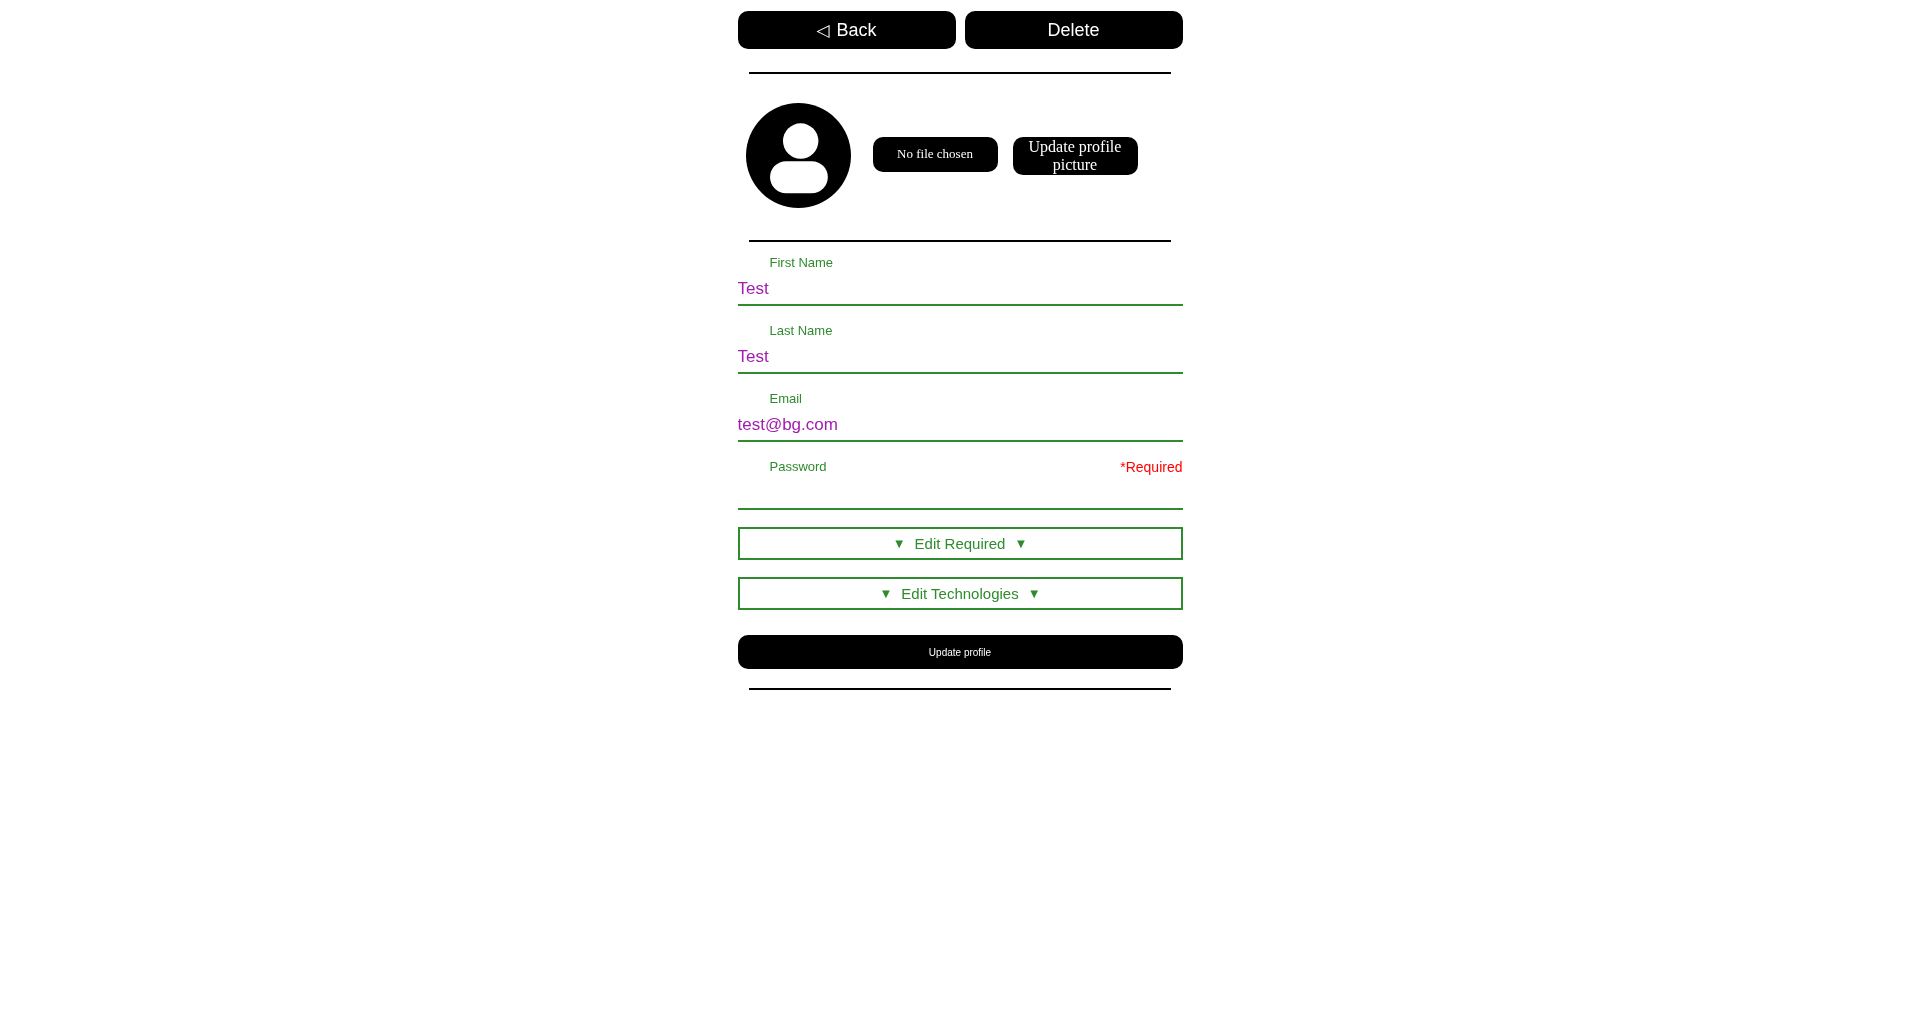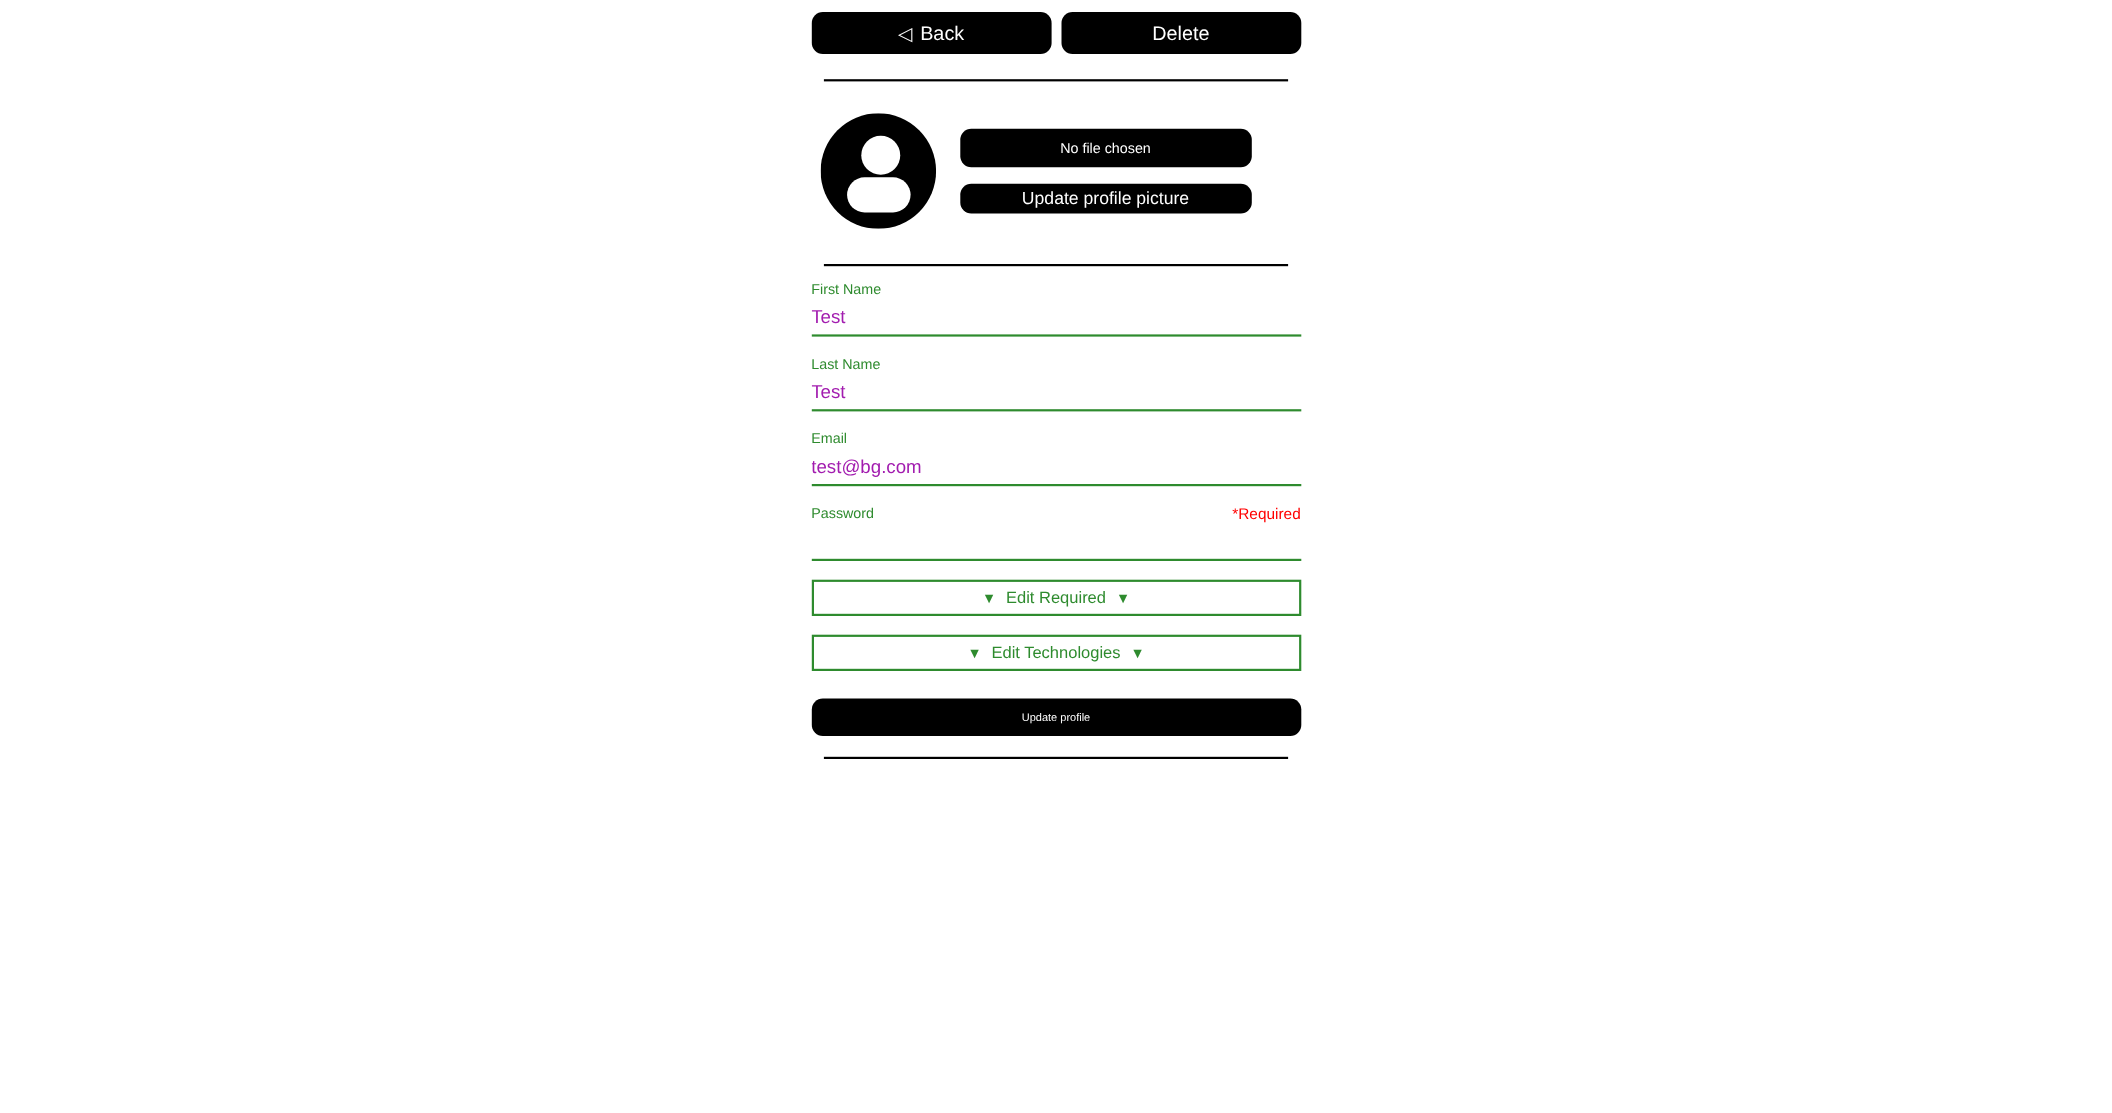--- a/index.html
+++ b/index.html
@@ -55,40 +55,42 @@
     display: flex;
     align-items: center;
     gap: 22px;
     margin-top: 29px;
     padding-left: 8px;
   }
   .avatar-svg { width: 105px; height: 105px; display: block; }
   .upload-col {
     width: 265px;
     display: flex;
-    flex-direction: column;
+    flex-direction: row;
     gap: 15px;
+    font-family: Liberation Serif, serif;
   }
   .file-input-btn { height: 35px; font-size: 13px; }
-  .update-pic-btn { height: 27px; font-size: 16px; }
+  .update-pic-btn { height: 38px; font-size: 16px; }
 
   hr.divider2 { margin-top: 32px; }
 
   
   .fields { margin-top: 13px; }
   .field {
     border-bottom: 2px solid #2e8b2e;
     margin-bottom: 17px;
   }
   .field-label-row {
     display: flex;
     justify-content: space-between;
     align-items: center;
     line-height: 16px;
     height: 16px;
+    margin-left: 32px;
   }
   .field-label {
     color: #2e8b2e;
     font-size: 13px;
   }
   .required-note {
     color: #ff0000;
     font-size: 14px;
   }
   .field input {

